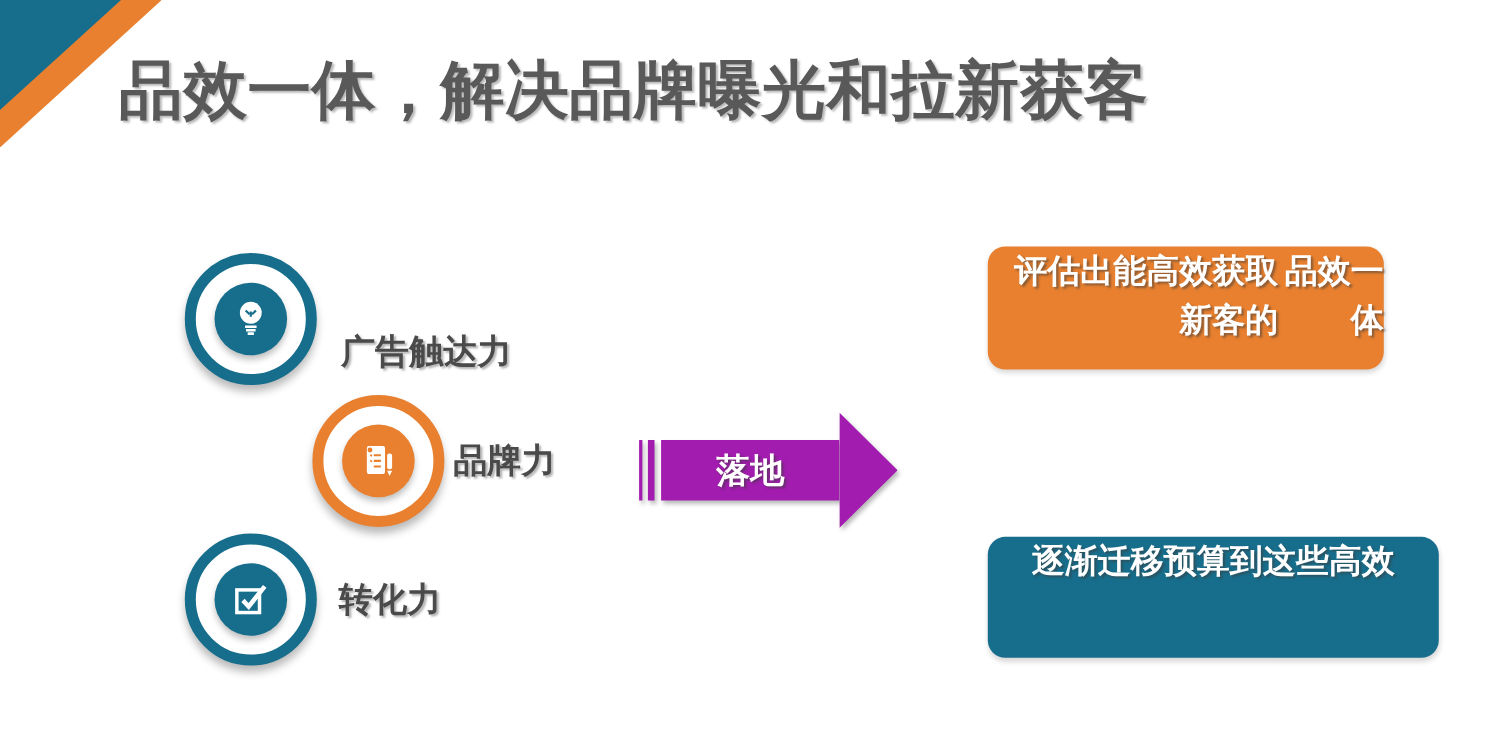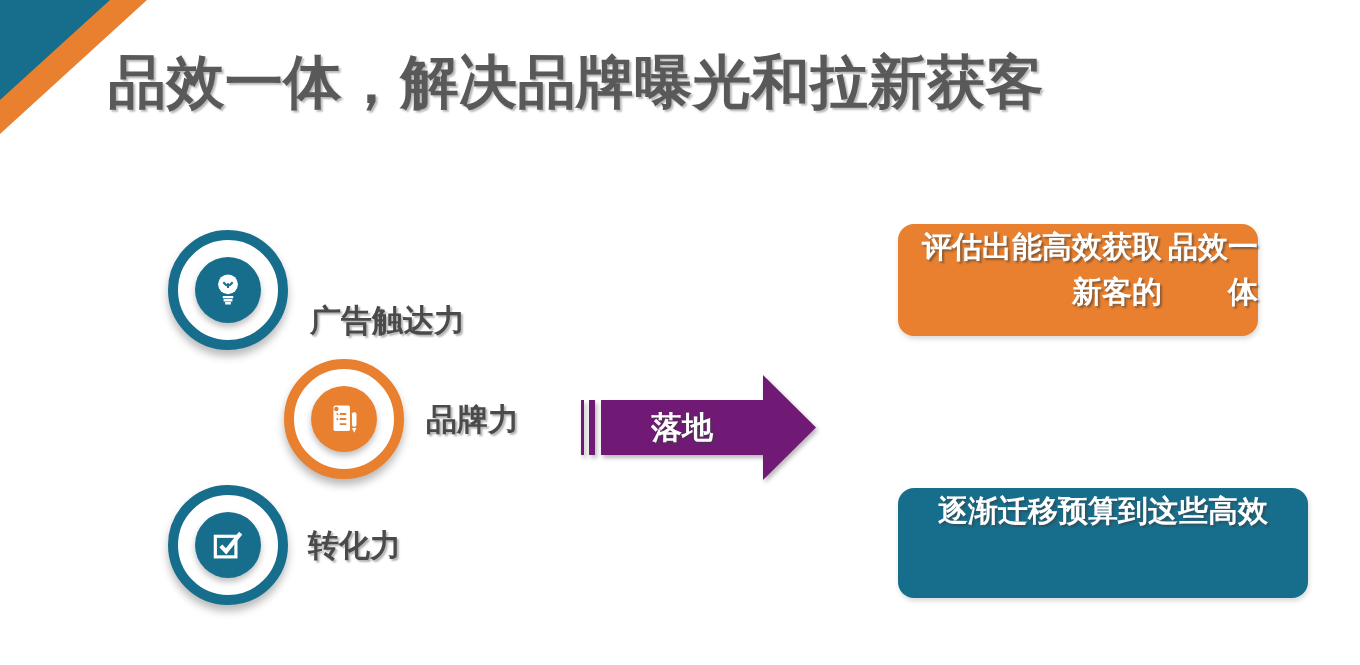--- a/index.html
+++ b/index.html
@@ -28,27 +28,27 @@
     display:flex;align-items:center;justify-content:center;
     box-shadow:0 4px 6px rgba(0,0,0,0.25);}
   .core.orange{background:#E8802F;}
   .ring1{left:168px;top:230px;}
   .ring2{left:284px;top:359px;}
   .ring3{left:168px;top:485px;}
 
   .cap-label{font-size:31px;font-weight:bold;color:#4a4a4a;white-space:nowrap;
     text-shadow:2px 2px 2px rgba(0,0,0,0.3);line-height:36px;}
   .label1{left:310px;top:272px;margin-top:30px;}
-  .label2{left:426px;top:401px;}
+  .label2{left:412px;top:401px;}
   .label3{left:308px;top:527px;}
 
   
   .arrow-group{left:575px;top:370px;width:250px;height:112px;
     filter:drop-shadow(2px 3px 2px rgba(0,0,0,0.28));}
-  .arrow-group > div{position:absolute;background:#701a75;}
+  .arrow-group > div{position:absolute;background:#a21caf;}
   .stripe1{left:6px;top:30px;width:3px;height:55px;}
   .stripe2{left:14px;top:30px;width:6px;height:55px;}
   .arrow-body{left:26px;top:30px;width:162px;height:55px;
     display:flex;align-items:center;justify-content:center;}
   .arrow-head{left:188px;top:5px;width:53px;height:105px;
     clip-path:polygon(0 0,100% 50%,0 100%);}
   .arrow-label{font-size:31px;font-weight:bold;color:#ffffff;
     text-shadow:2px 2px 2px rgba(60,60,60,0.55);}
 
   

